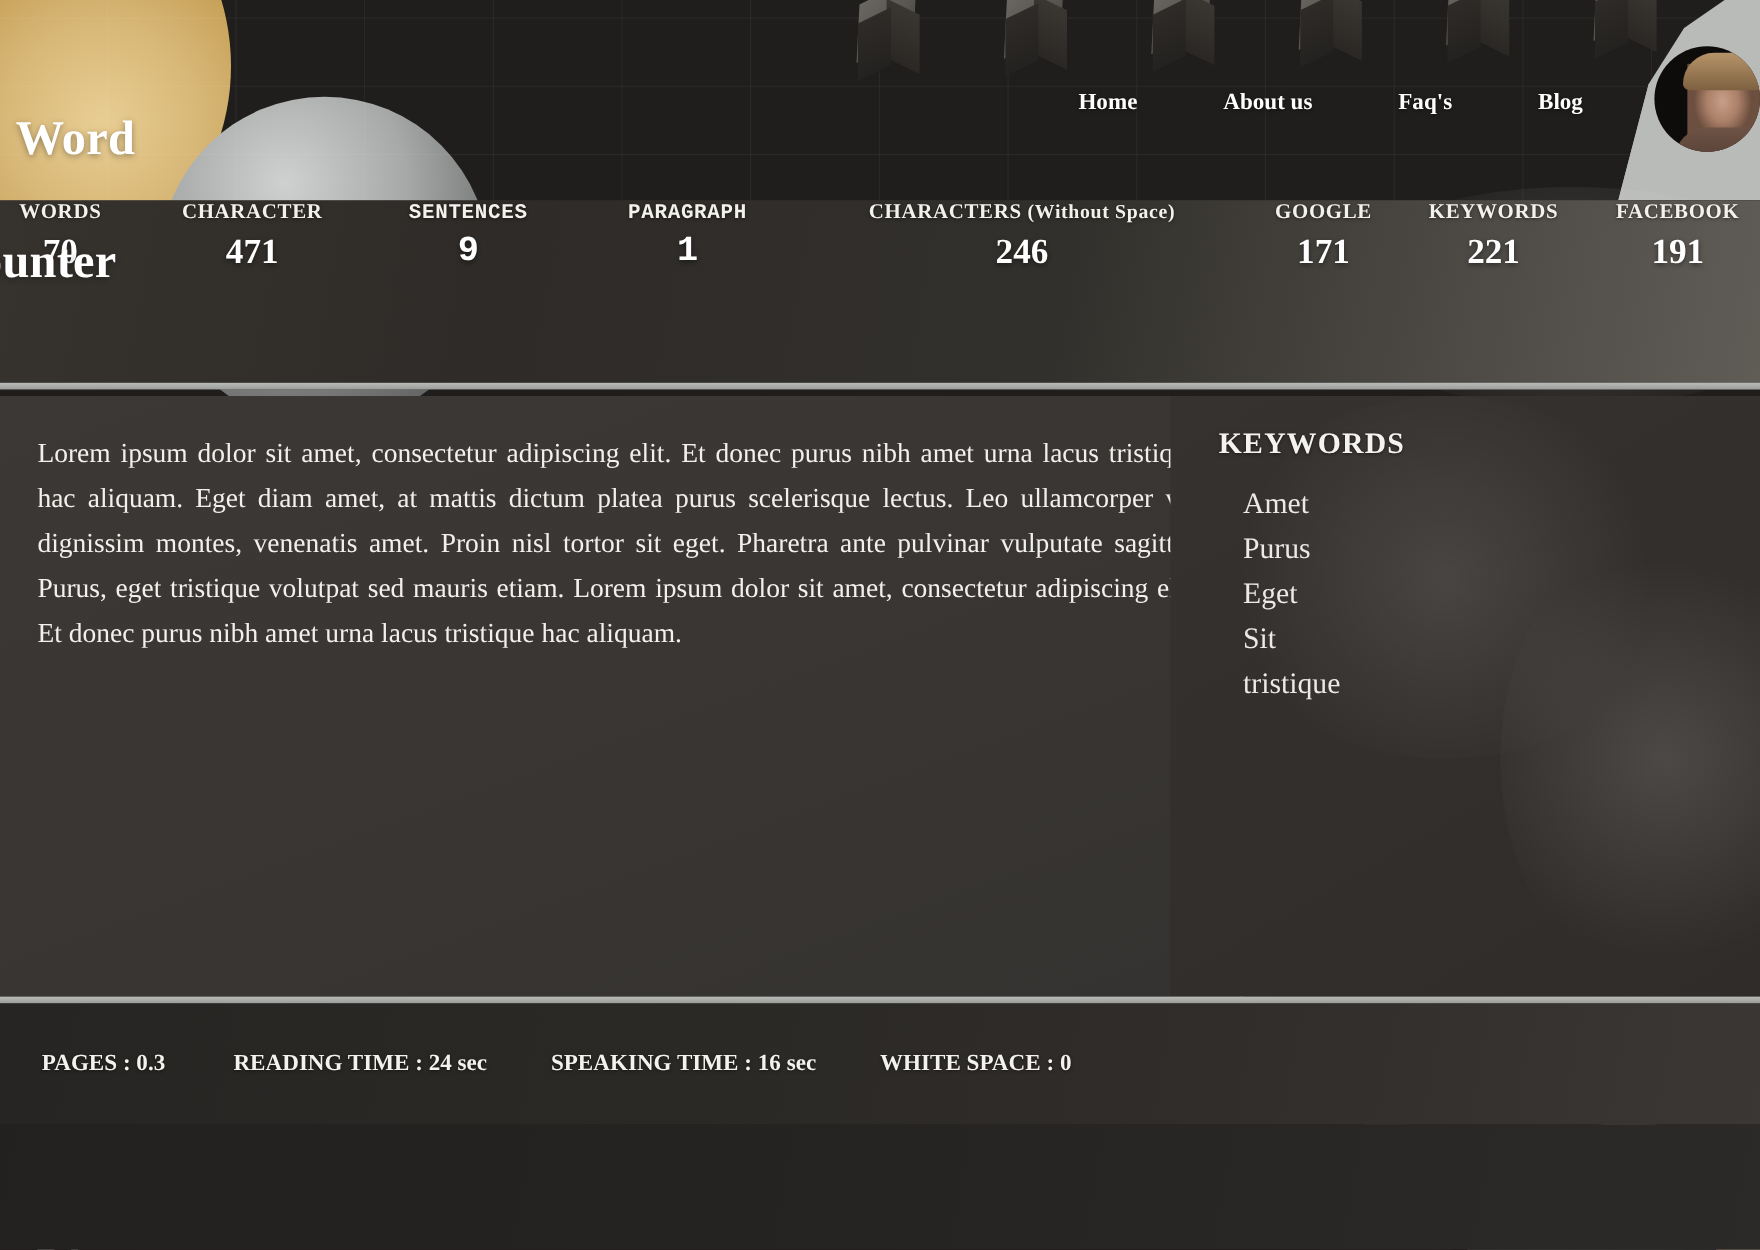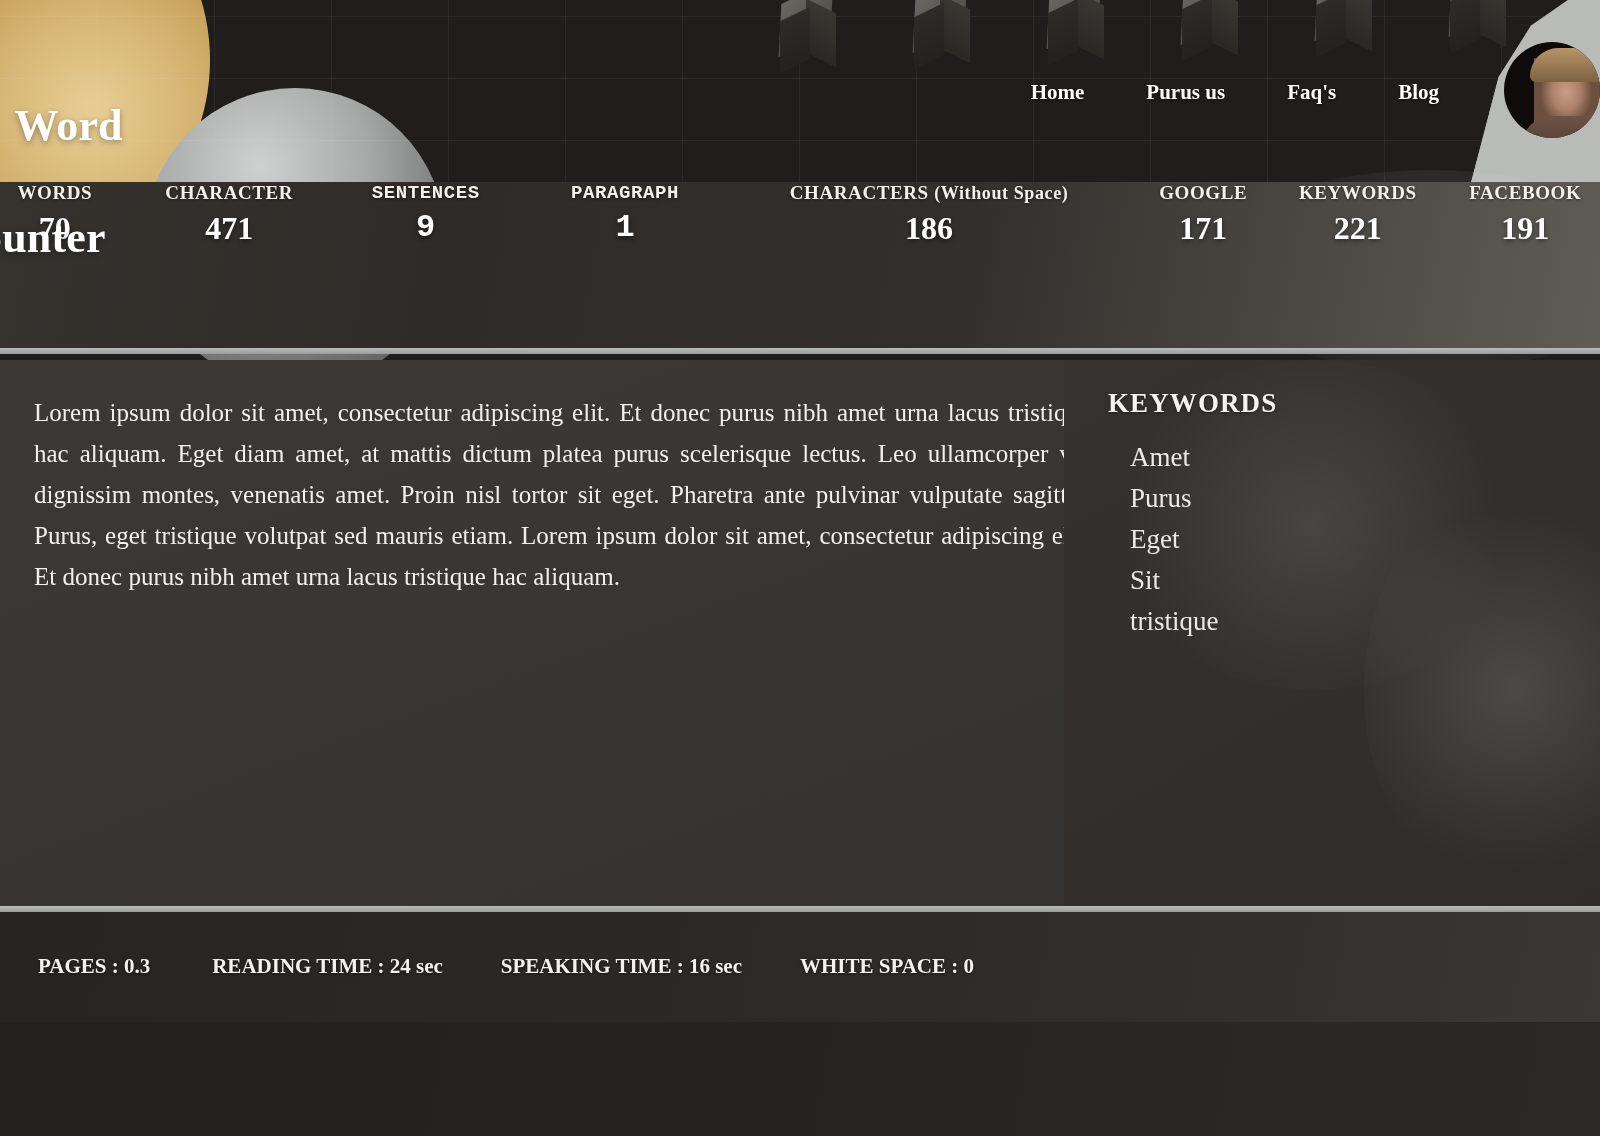--- a/index.html
+++ b/index.html
@@ -149,21 +149,21 @@
     font-size: 44px;
     line-height: 56px;
     letter-spacing: .2px;
     text-shadow: 0 2px 6px rgba(0,0,0,.35);
     white-space: pre;
   }
   #brand .l2 { display: block; }
 
   #nav {
     position: absolute; right: 130px; top: 80px;
-    display: flex; align-items: center; gap: 0;
+    display: flex; align-items: center; gap: 16px;
   }
   .nav-item {
     color: #ffffff;
     font-size: 21px;
     font-weight: 700;
     padding: 0 31px;
     cursor: pointer;
     white-space: nowrap;
     text-shadow: 0 1px 3px rgba(0,0,0,.5);
   }
@@ -363,21 +363,21 @@
 
   <div id="header">
 
     <div id="brand">
       <span class="l1">Word</span>
       <span class="l2">Counter</span>
     </div>
 
     <nav id="nav">
       <a class="nav-item">Home</a>
-      <a class="nav-item">Purus us</a>
+      <a class="nav-item">About us</a>
       <a class="nav-item">Faq's</a>
       <a class="nav-item">Blog</a>
     </nav>
 
     <div id="avatar">
       <span class="face"></span>
       <span class="hair"></span>
       <span class="body"></span>
     </div>
   </div>
@@ -400,21 +400,21 @@
         <div class="stat-value">9</div>
       </div>
 
       <div class="stat w-paragraph">
         <div class="stat-label">PARAGRAPH</div>
         <div class="stat-value">1</div>
       </div>
 
       <div class="stat w-charnos">
         <div class="stat-label"><span>CHARACTERS </span><span class="sub">(Without Space)</span></div>
-        <div class="stat-value">186</div>
+        <div class="stat-value">246</div>
       </div>
 
       <div class="stat w-google">
         <div class="stat-label">GOOGLE</div>
         <div class="stat-value">171</div>
       </div>
 
       <div class="stat w-twitter">
         <div class="stat-label">KEYWORDS</div>
         <div class="stat-value">221</div>

